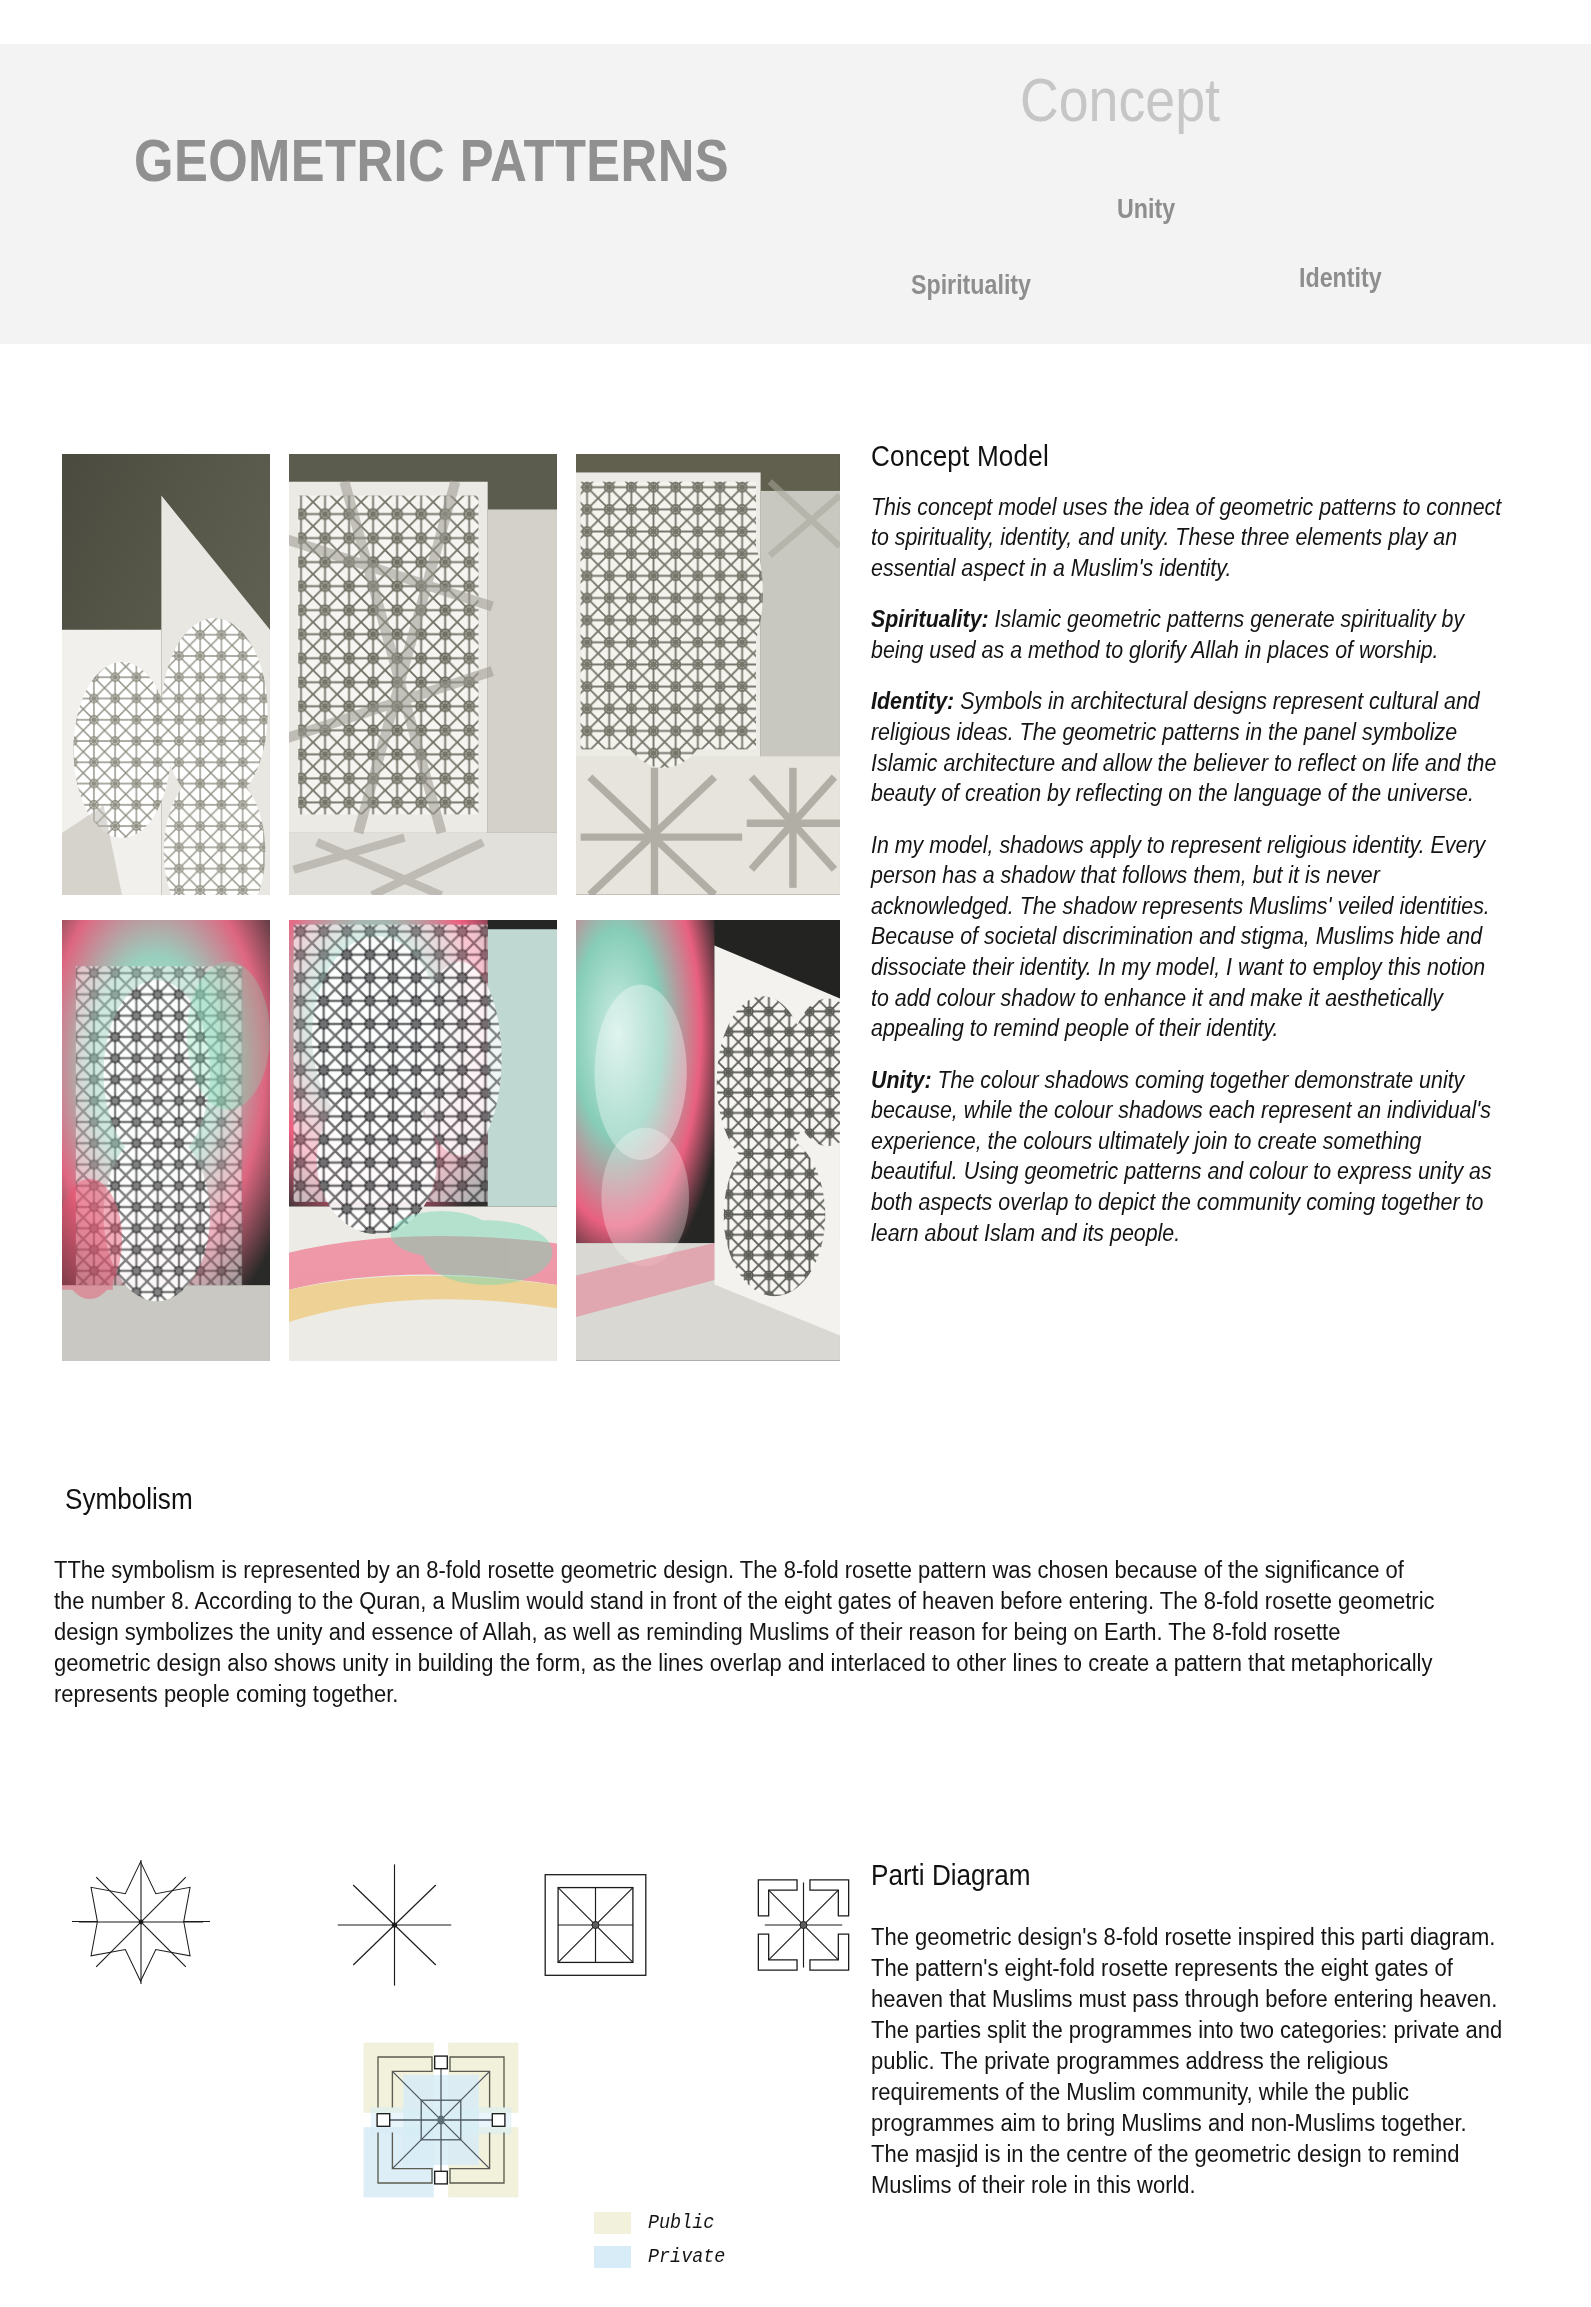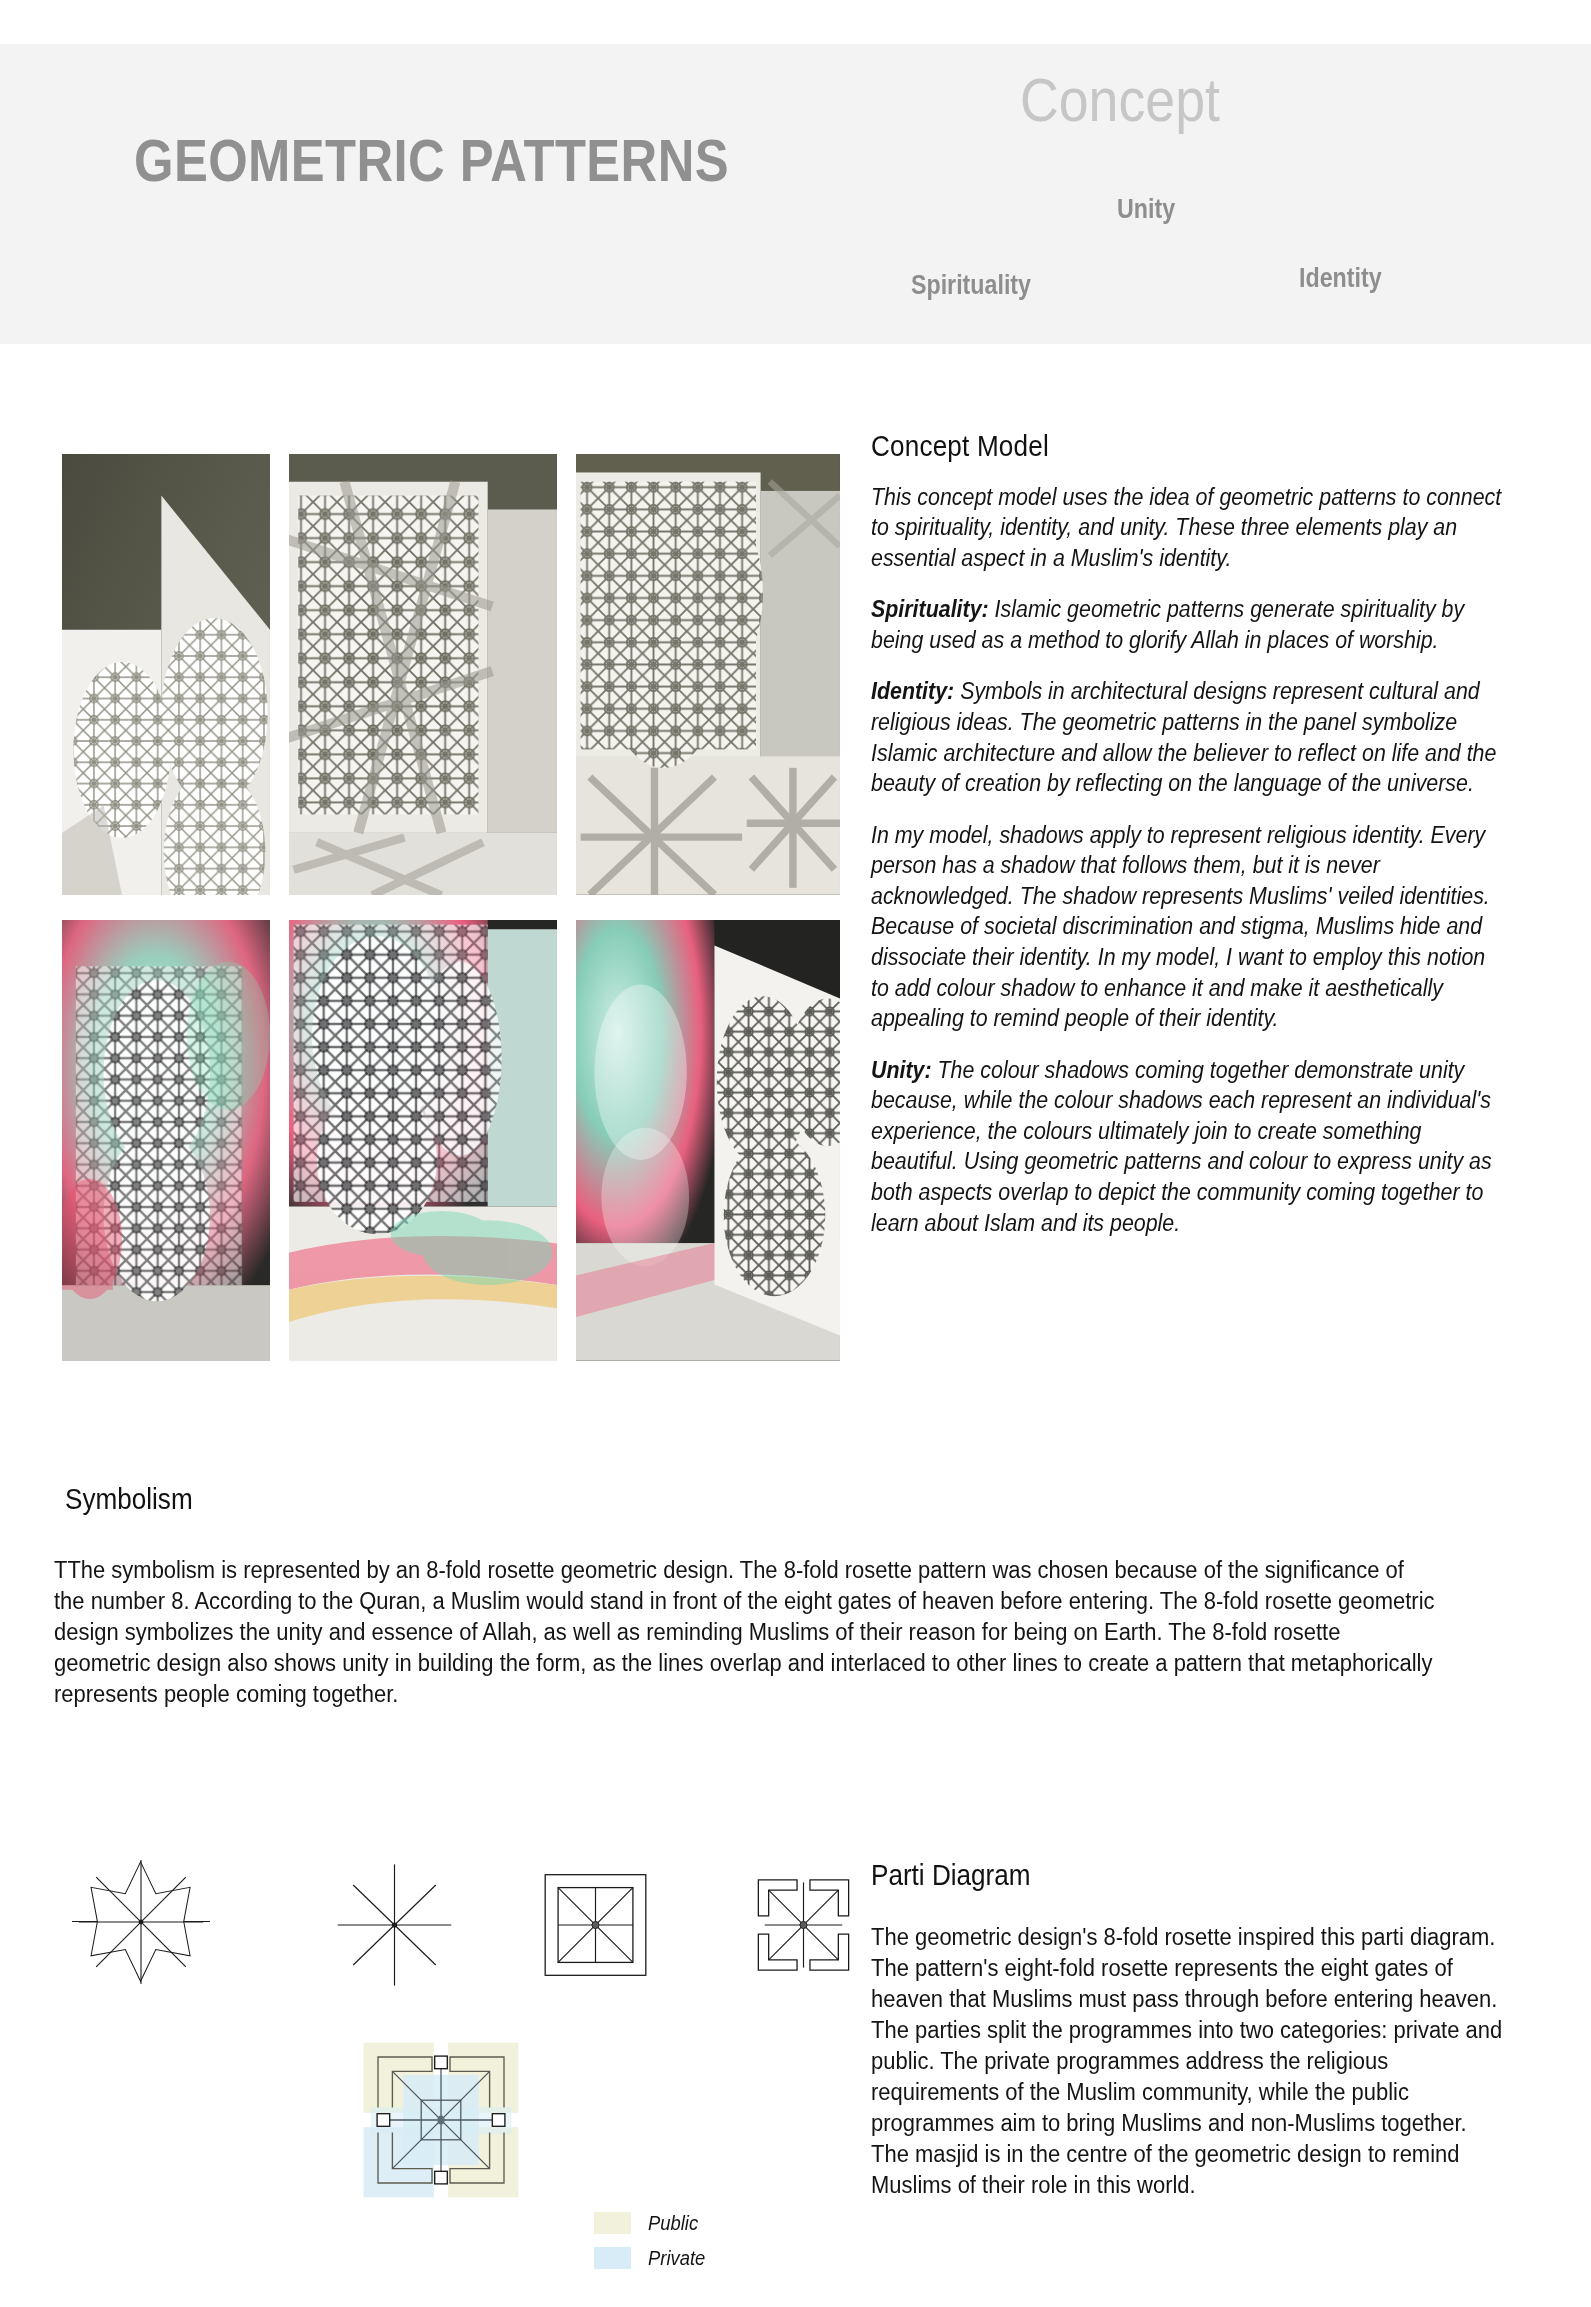--- a/index.html
+++ b/index.html
@@ -81,21 +81,21 @@
   .p3 { left: 514px; top: 0px;   width: 264px; height: 441px; }
   
   .p4 { left: 0px;    top: 466px; width: 208px; height: 441px; }
   .p5 { left: 227px;  top: 466px; width: 268px; height: 441px; }
   .p6 { left: 514px; top: 466px; width: 264px; height: 441px; }
 
   
   .right-col {
     position: absolute;
     left: 871px;
-    top: 430px;
+    top: 440px;
     width: 681px;
   }
   .sec-head {
     font-size: 29px;
     font-weight: 400;
     color: #111;
     letter-spacing: 0.2px;
     transform: scaleX(0.9);
     transform-origin: left center;
     margin: 0 0 18.5px 0;
@@ -168,21 +168,21 @@
   .g1 { left: 7px;   top: 0px; }
   .g2 { left: 265px;  top: 4.6px; }
   .g3 { left: 466px; top: 4.6px; }
   .g4 { left: 674px; top: 4.6px; }
 
   
   .parti-color { position: absolute; left: 351px; top: 2030px; }
 
   
   .legend { position: absolute; left: 594px; top: 2212px; }
-  .legend-row { display: flex; align-items: flex-start; margin-bottom: 12px; }
+  .legend-row { display: flex; align-items: flex-start; margin-bottom: 12px; font-family: Liberation Mono, monospace; }
   .swatch { width: 37px; height: 22px; margin-right: 16.6px; }
   .legend-label {
     font-size: 19.4px;
     font-style: italic;
     color: #141414;
     transform: scaleX(0.95);
     transform-origin: left center;
     white-space: nowrap;
   }
 </style>

